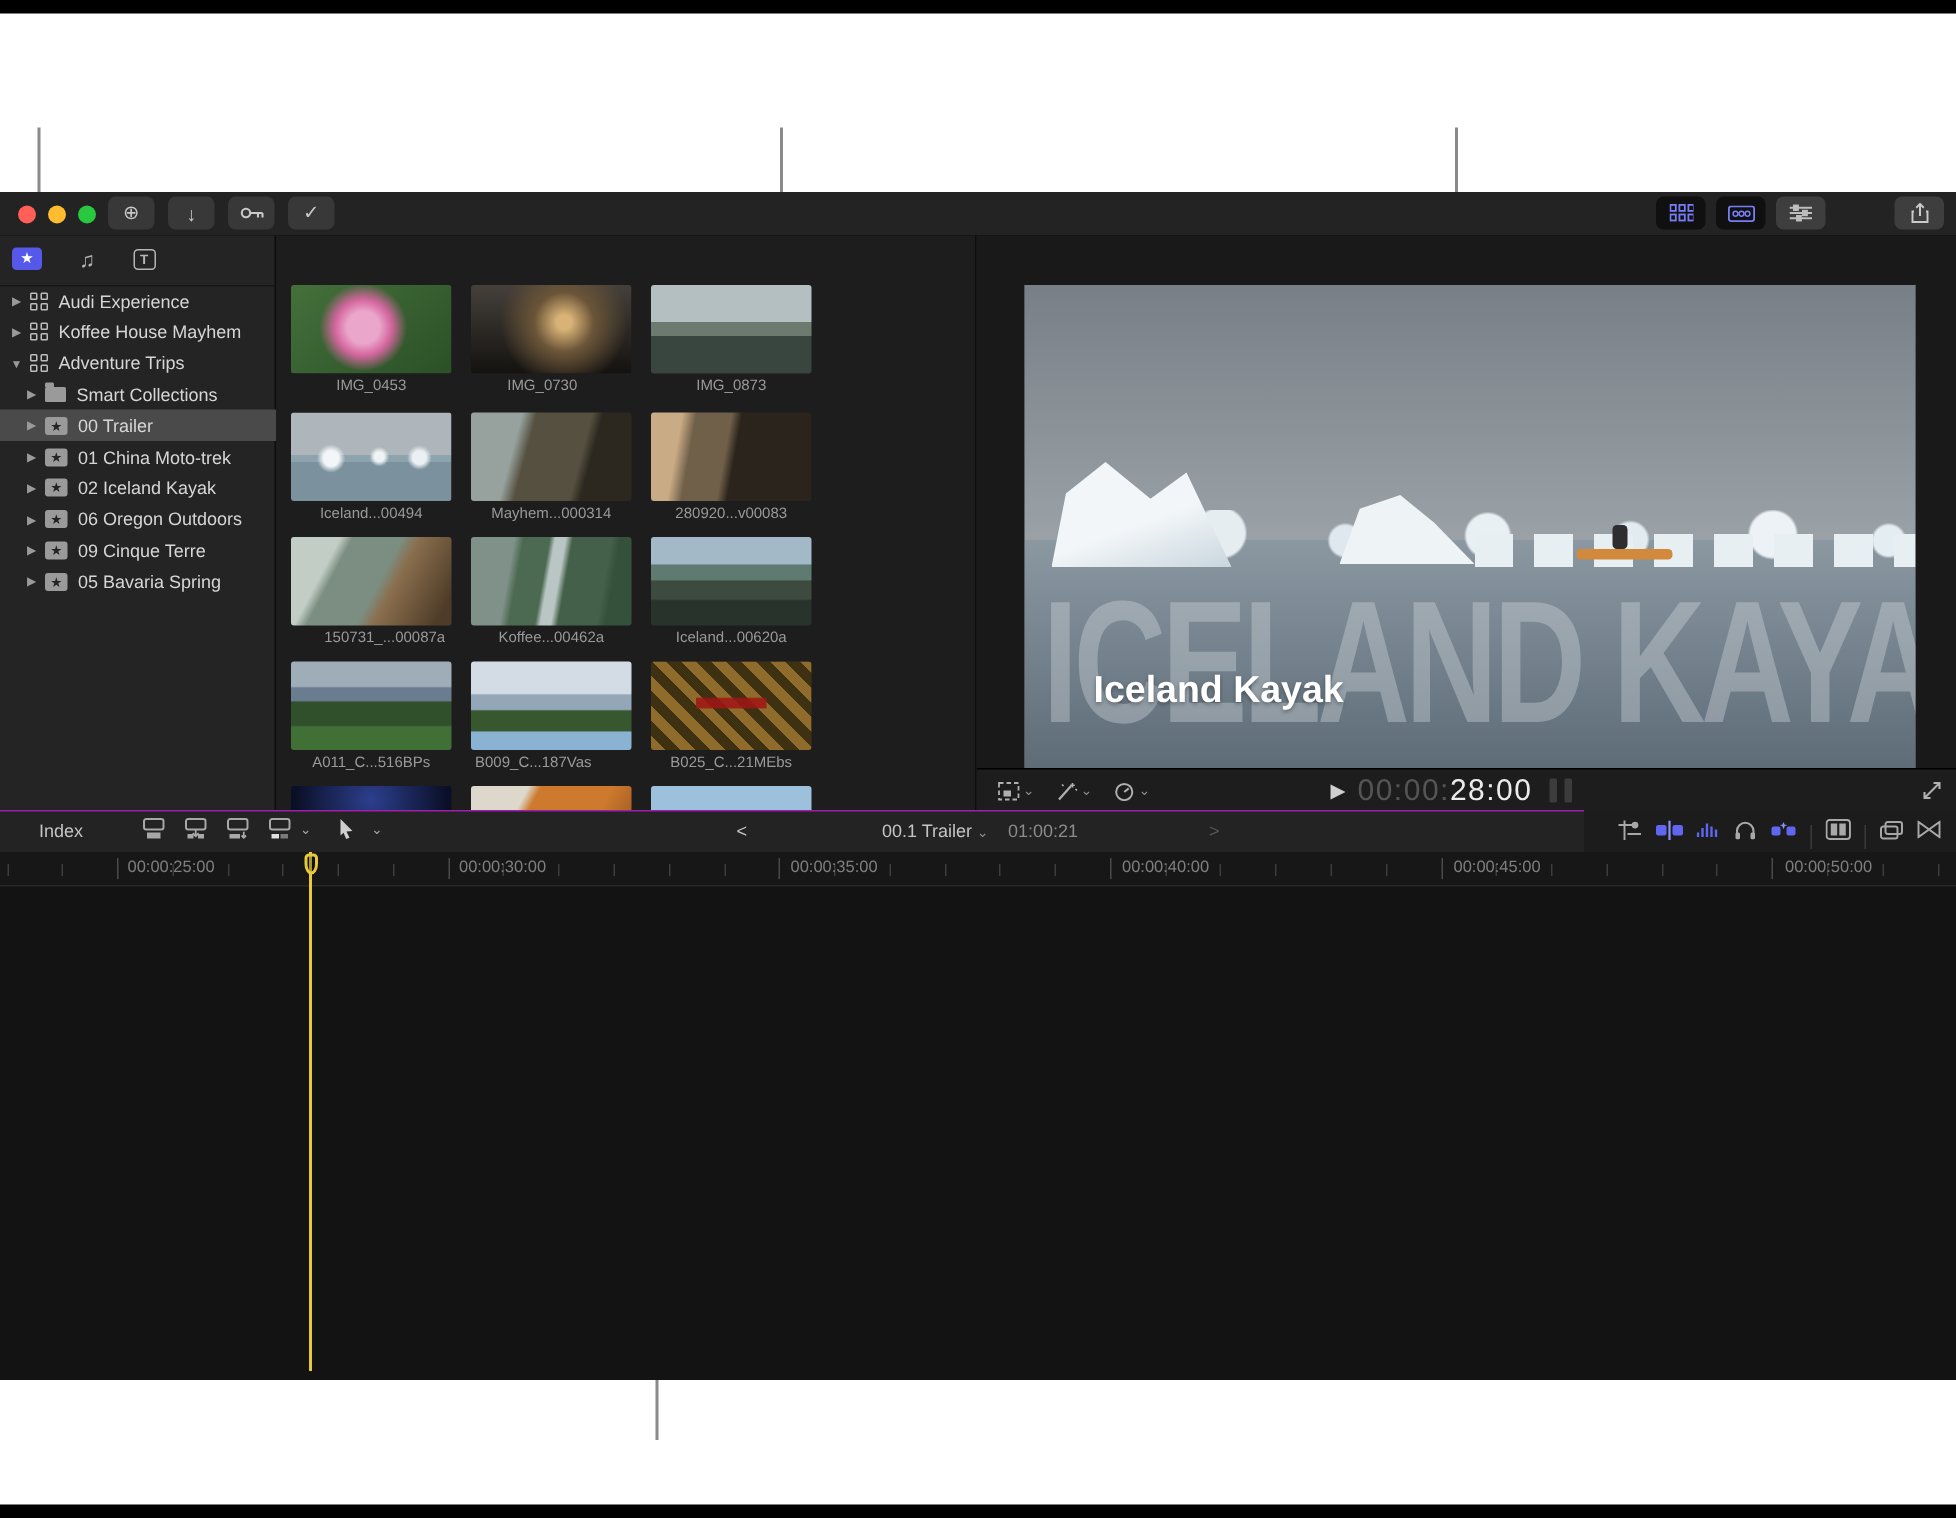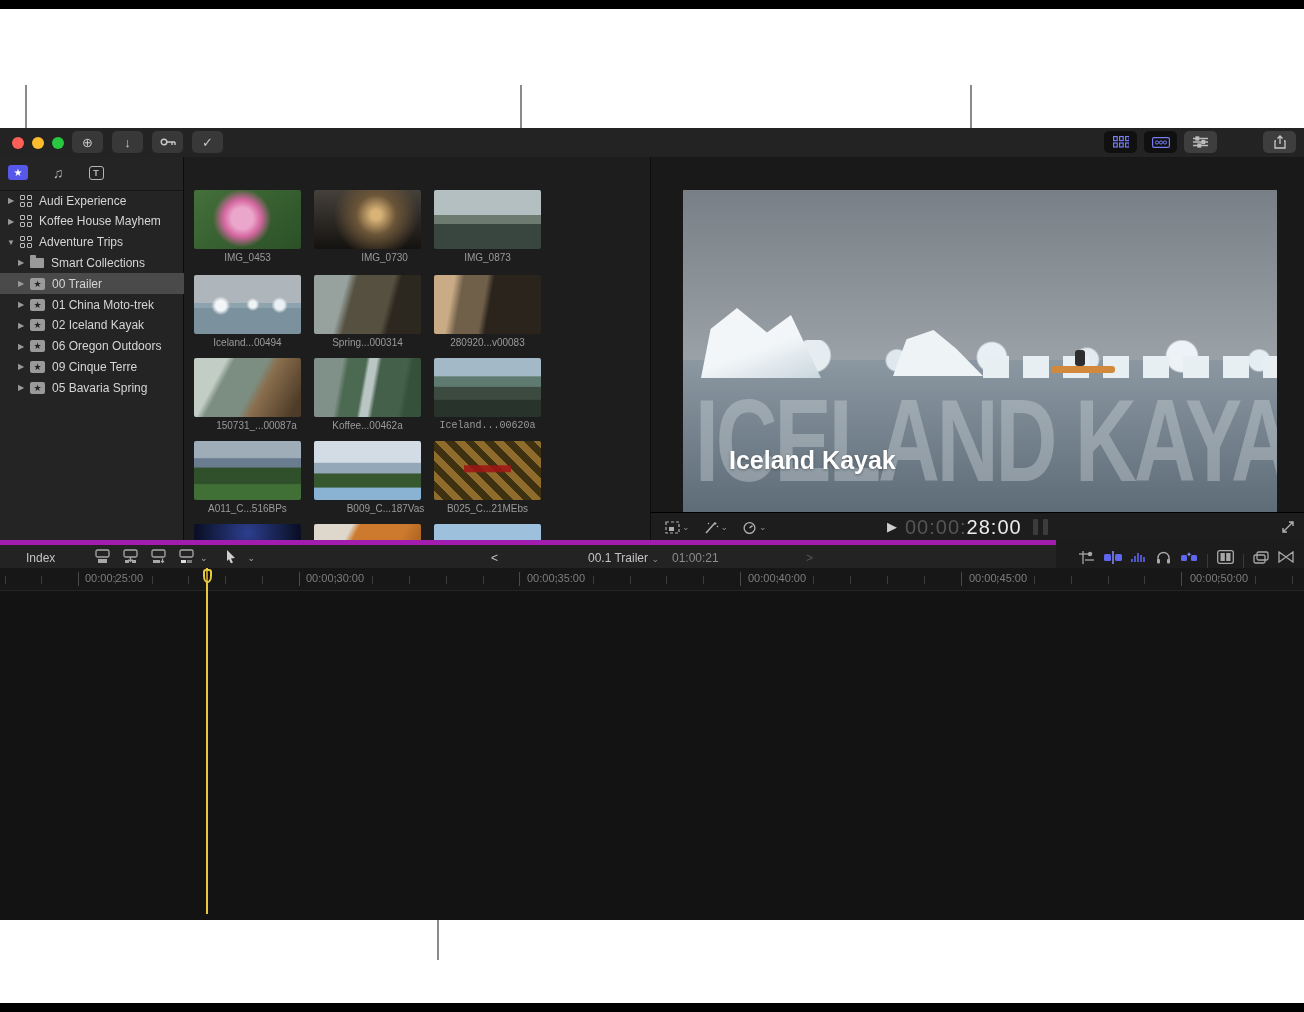--- a/index.html
+++ b/index.html
@@ -67,21 +67,21 @@
   .sc-oregoncoast{background:linear-gradient(118deg,#c2cdc6 0 24%,#7c8e81 30% 54%,#8a6f4e 62%,#4f3c28 92%);}
   .sc-canyon{background:linear-gradient(100deg,#7f9188 0 25%,#4c6a51 30% 45%,#b9c6c4 48% 54%,#45604a 58% 80%,#35503b 85%);}
   .sc-stokksnes{background:linear-gradient(#a3b9c8 0 30%,#5f7a70 32% 48%,#3c4a40 50% 70%,#28332c 72%);}
   .sc-dolomites{background:linear-gradient(#9fadb9 0 28%,#697c90 30% 44%,#30502c 46% 72%,#417036 74%);}
   .sc-snowdolomites{background:linear-gradient(#d3dce5 0 36%,#93a7b8 38% 54%,#37582f 56% 78%,#89b2d3 80%);}
   .sc-goldwall{background:linear-gradient(rgba(0,0,0,0) 0 40%,rgba(160,20,20,.85) 42% 52%,rgba(0,0,0,0) 54%) 50% 50%/44% 100% no-repeat,repeating-linear-gradient(45deg,#8f6c2c 0 7px,#3e3112 7px 14px),#6b5220;}
   .sc-bluedark{background:radial-gradient(circle at 50% 15%,#2c3f8e,#0a0f26 70%);}
   .sc-orangearch{background:linear-gradient(118deg,#ded7cb 0 28%,#cd7a2e 34% 68%,#8a4a18);}
   .sc-skytan{background:linear-gradient(#9dc1dd 0 58%,#c9b896 58%);}
   
-  #tltoolbar{left:0;top:412px;width:1056px;height:27px;background:#232323;border-top:5px solid #a21caf;border-bottom:1px solid #060606;text-decoration:underline;}
+  #tltoolbar{left:0;top:412px;width:1056px;height:27px;background:#232323;border-top:1px solid #a21caf;border-bottom:1px solid #060606;text-decoration:underline;}
   .ttxt{color:#c4c4c4;font-size:12px;}
   .tico{color:#a8a8a8;display:flex;align-items:center;}
   .tico.blue{color:#6a6ff2;}
   .vdiv{width:1px;height:16px;background:#3a3a3a;top:5px;}
   
   #timeline{left:0;top:440px;width:1304px;height:352px;background:#131313;overflow:hidden;}
   #ruler{left:0;top:0;width:1304px;height:22px;background:#171717;border-bottom:1px solid #262626;}
   .tick{top:8px;width:1px;height:8px;background:#3d3d3d;}
   .tick.major{top:4px;height:14px;background:#4a4a4a;}
   .ticklabel{top:4px;color:#7e7e7e;font-size:11px;white-space:nowrap;}
@@ -259,39 +259,39 @@
             <span>05 Bavaria Spring</span>
           </div>
         </div>
     </div>
 
     <div id="browser" class="abs">
       <div id="browsergrid" class="abs" style="left:0;top:33px;width:466px;height:350px">
           <div class="abs thumb sc sc-lotus" style="left: 10px; top: 0px;"></div>
           <div class="abs tlabel" style="left: 10px; top: 62px;">IMG_0453</div>
           <div class="abs thumb sc sc-sunset" style="left: 130px; top: 0px;"></div>
-          <div class="abs tlabel" style="left: 147px; top: 62px;">IMG_0730</div>
+          <div class="abs tlabel" style="left: 124px; top: 62px;">IMG_0730</div>
           <div class="abs thumb sc sc-karst" style="left: 250px; top: 0px;"></div>
           <div class="abs tlabel" style="left: 250px; top: 62px;">IMG_0873</div>
           <div class="abs thumb sc sc-icelagoon" style="left: 10px; top: 85px;"></div>
           <div class="abs tlabel" style="left: 10px; top: 147px;">Iceland...00494</div>
           <div class="abs thumb sc sc-blackcliff" style="left: 130px; top: 85px;"></div>
-          <div class="abs tlabel" style="left: 130px; top: 147px;">Spring...000314</div>
+          <div class="abs tlabel" style="left: 130px; top: 147px;">Mayhem...000314</div>
           <div class="abs thumb sc sc-darkrocks" style="left: 250px; top: 85px;"></div>
           <div class="abs tlabel" style="left: 250px; top: 147px;">280920...v00083</div>
           <div class="abs thumb sc sc-oregoncoast" style="left: 10px; top: 168px;"></div>
           <div class="abs tlabel" style="left: 19px; top: 230px;">150731_...00087a</div>
           <div class="abs thumb sc sc-canyon" style="left: 130px; top: 168px;"></div>
           <div class="abs tlabel" style="left: 130px; top: 230px;">Koffee...00462a</div>
           <div class="abs thumb sc sc-stokksnes" style="left: 250px; top: 168px;"></div>
-          <div class="abs tlabel" style="left: 250px; top: 230px; font-family: Liberation Mono, monospace;">Iceland...00620a</div>
+          <div class="abs tlabel" style="left: 250px; top: 230px;">Iceland...00620a</div>
           <div class="abs thumb sc sc-dolomites" style="left: 10px; top: 251px;"></div>
           <div class="abs tlabel" style="left: 10px; top: 313px;">A011_C...516BPs</div>
           <div class="abs thumb sc sc-snowdolomites" style="left: 130px; top: 251px;"></div>
-          <div class="abs tlabel" style="left: 148px; top: 313px;">B009_C...187Vas</div>
+          <div class="abs tlabel" style="left: 118px; top: 313px;">B009_C...187Vas</div>
           <div class="abs thumb sc sc-goldwall" style="left: 250px; top: 251px;"></div>
           <div class="abs tlabel" style="left: 250px; top: 313px;">B025_C...21MEbs</div>
           <div class="abs thumb sc sc-bluedark" style="left: 10px; top: 334px;"></div>
           <div class="abs thumb sc sc-orangearch" style="left: 130px; top: 334px;"></div>
           <div class="abs thumb sc sc-skytan" style="left: 250px; top: 334px;"></div>
         </div>
     </div>
 
     <div id="viewer" class="abs">
 

